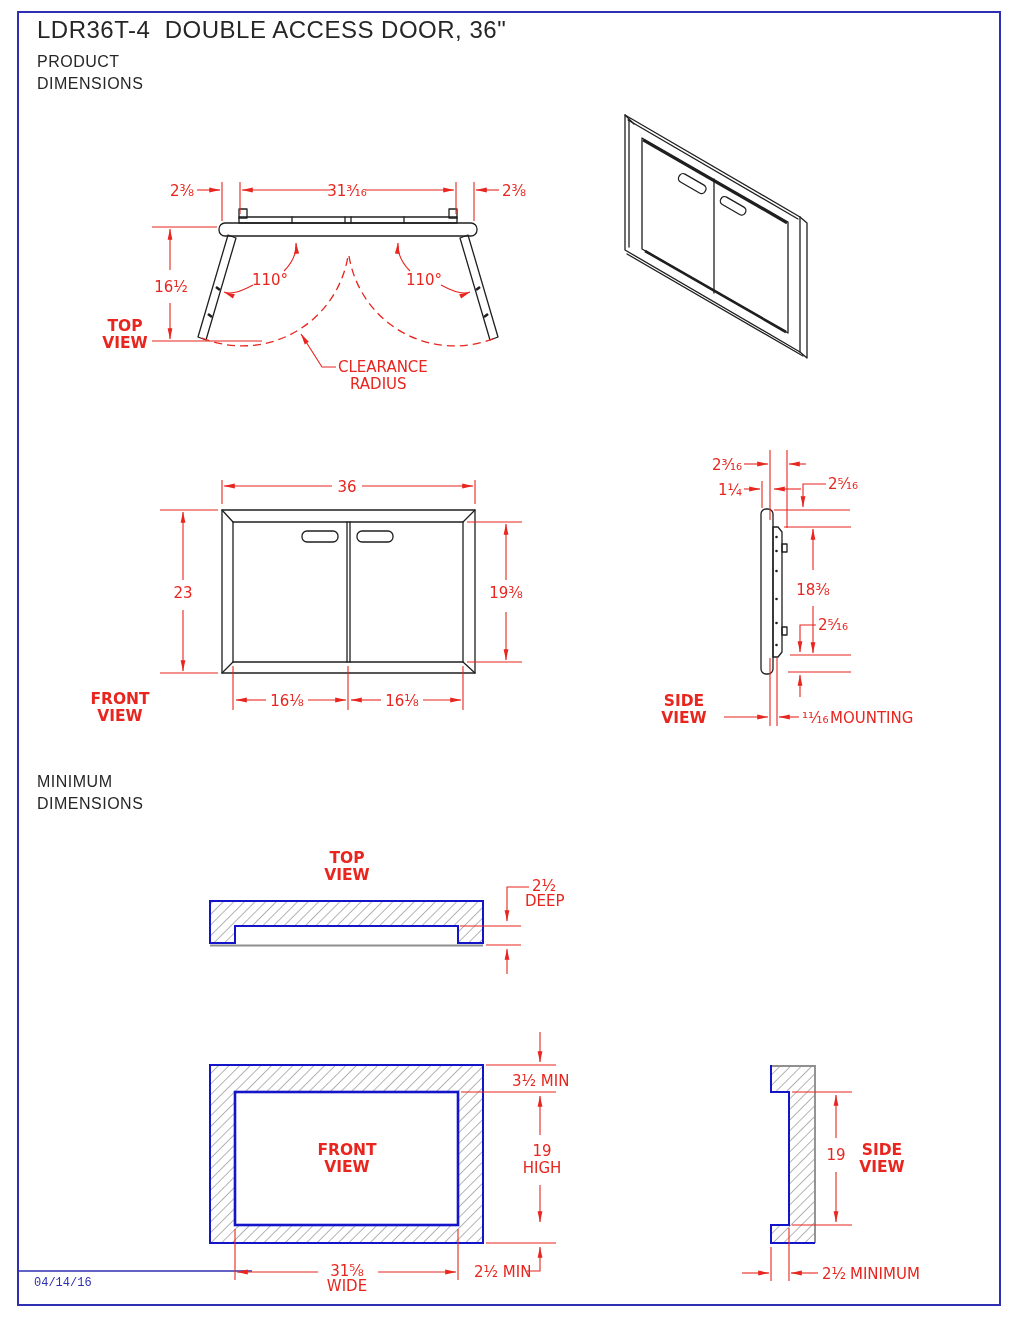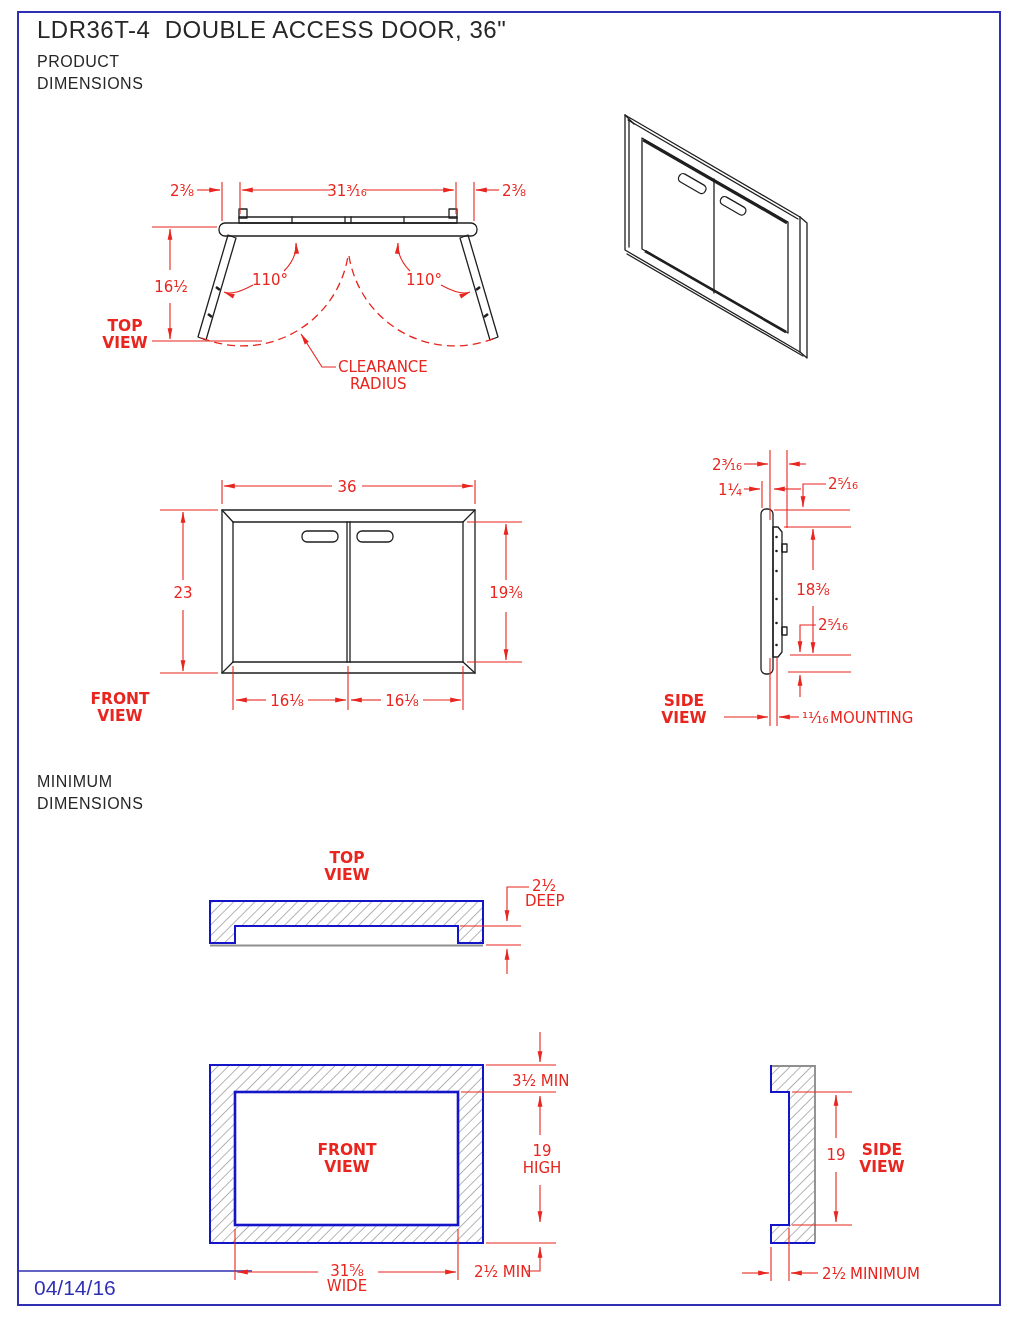--- a/index.html
+++ b/index.html
@@ -6,21 +6,21 @@
   #page {
     position:relative; width:1024px; height:1325px; background:#ffffff;
     font-family:"Liberation Sans", sans-serif; overflow:hidden;
   }
   #frame {
     position:absolute; left:17px; top:11px; width:984px; height:1295px;
     border:2px solid #2f2fb3; box-sizing:border-box;
   }
   .title { position:absolute; left:37px; top:16px; font-size:24px; color:#262626; letter-spacing:0.5px; white-space:pre; }
   .h2 { position:absolute; left:37px; font-size:16px; color:#262626; letter-spacing:0.5px; }
-  .date { position:absolute; left:34px; top:1276px; font-size:21px; color:#2f2fb3; font-family:Liberation Sans, sans-serif; }
+  .date { position:absolute; left:34px; top:1276px; font-size:12px; color:#2f2fb3; font-family:Liberation Mono, monospace; }
   svg { position:absolute; left:0; top:0; }
   .blk  { stroke:#1f1f1f; stroke-width:1.3; fill:none; stroke-linejoin:round; stroke-linecap:round; }
   .blkT { stroke:#1f1f1f; stroke-width:2.6; fill:none; stroke-linejoin:round; }
   .red  { stroke:#e8251e; stroke-width:1.1; fill:none; }
   .redD { stroke:#e8251e; stroke-width:1.3; fill:none; stroke-dasharray:8 5; }
   .blu2 { stroke:#1414c8; stroke-width:2; fill:none; }
   .blu3 { stroke:#1414c8; stroke-width:2.6; fill:none; }
   .gry  { stroke:#8f8f8f; stroke-width:1.9; fill:none; }
   text.dim  { font-family:"DejaVu Sans",sans-serif; font-size:15px; fill:#e8251e; }
   text.vlab { font-family:"DejaVu Sans",sans-serif; font-size:15.5px; font-weight:bold; fill:#e8251e; }

